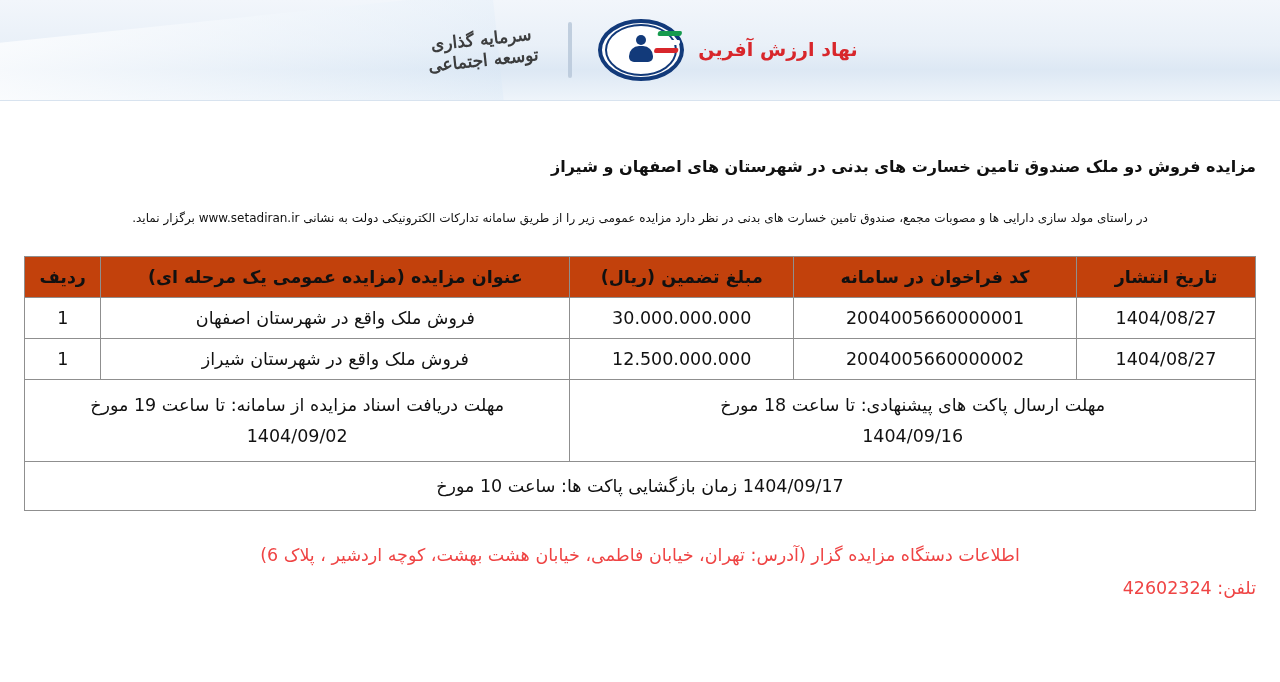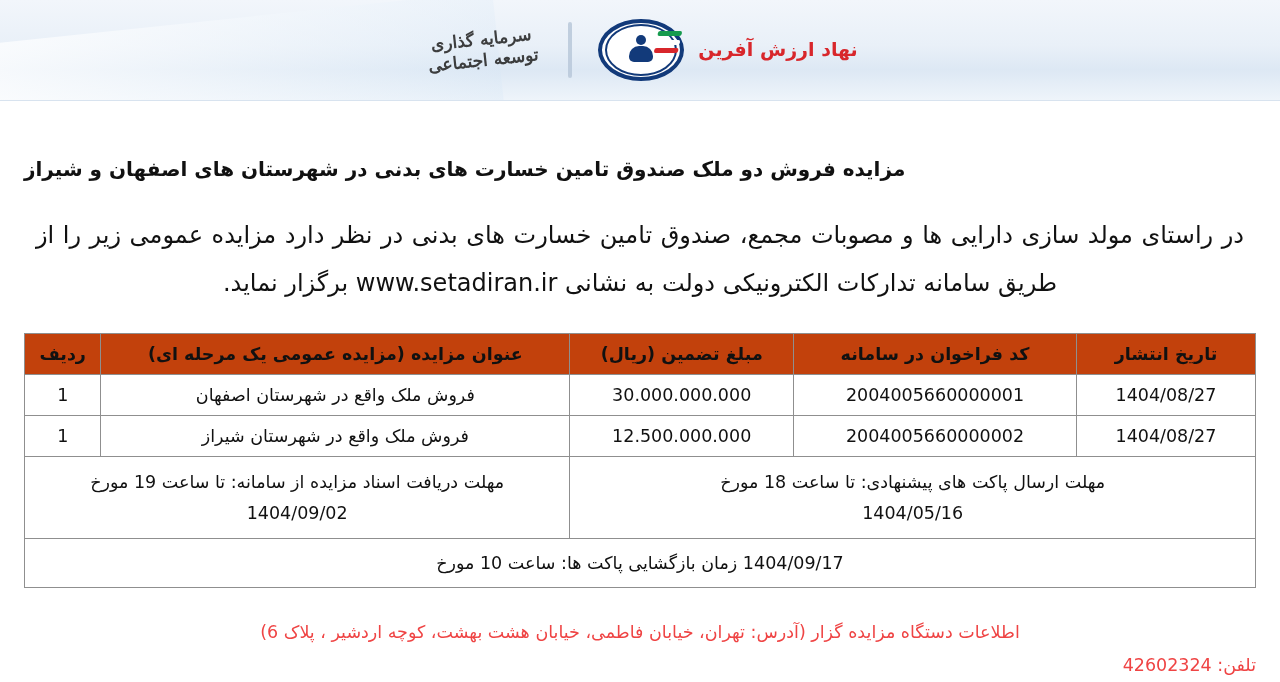--- a/index.html
+++ b/index.html
@@ -156,30 +156,30 @@
     opacity: .9;
   }
 
   
   .doc {
     padding: 0 24px;
     direction: rtl;
   }
 
   .doc-title {
-    text-align: left;
-    font-size: 20px;
+    text-align: right;
+    font-size: 16px;
     font-weight: bold;
     margin-top: 56px;
     color: #111;
   }
 
   .doc-para {
     margin: 30px 12px 2px 12px;
-    font-size: 24px;
+    font-size: 12px;
     line-height: 2.0;
     text-align: justify;
     text-align-last: center;
     color: #111;
   }
   .doc-para .ltr {
     direction: ltr;
     unicode-bidi: embed;
     display: inline-block;
   }
@@ -314,21 +314,21 @@
       <tr>
         <td class="date">1404/08/27</td>
         <td class="code">2004005660000002</td>
         <td class="amount">12.500.000.000</td>
         <td class="title">فروش ملک واقع در شهرستان شیراز</td>
         <td class="num">1</td>
       </tr>
       <tr>
         <td class="deadline" colspan="3">
           <div>مهلت ارسال پاکت های پیشنهادی: تا ساعت 18 مورخ</div>
-          <div>1404/05/16</div>
+          <div>1404/09/16</div>
         </td>
         <td class="deadline" colspan="2">
           <div>مهلت دریافت اسناد مزایده از سامانه: تا ساعت 19 مورخ</div>
           <div>1404/09/02</div>
         </td>
       </tr>
       <tr>
         <td class="open-time" colspan="5">
           <span>1404/09/17</span>
           <span>زمان بازگشایی پاکت ها: ساعت 10 مورخ</span>

